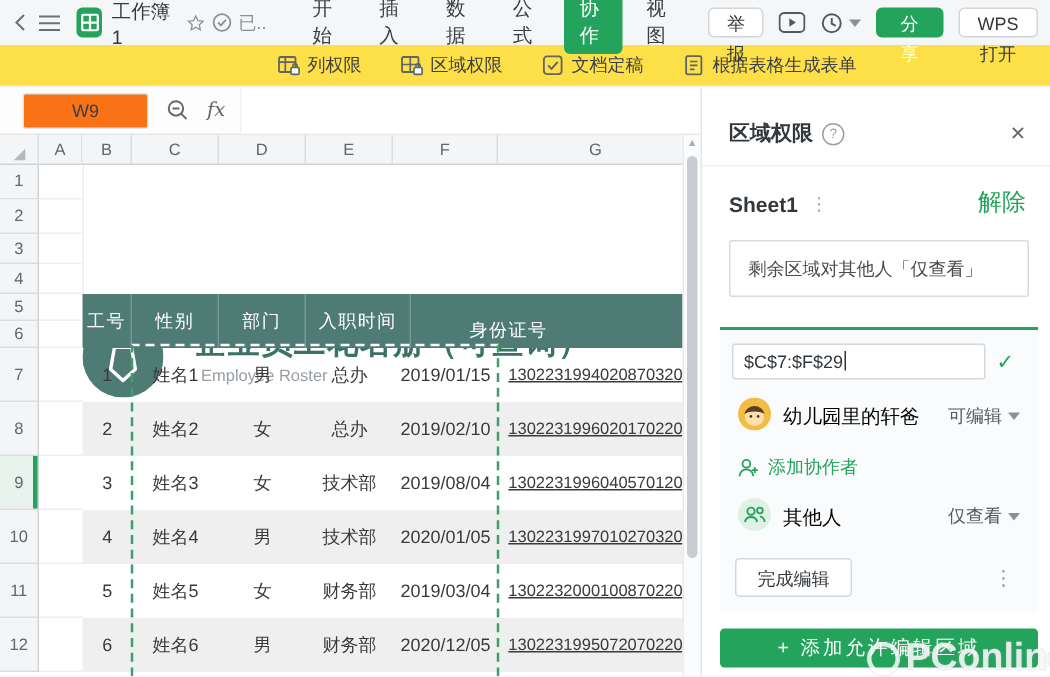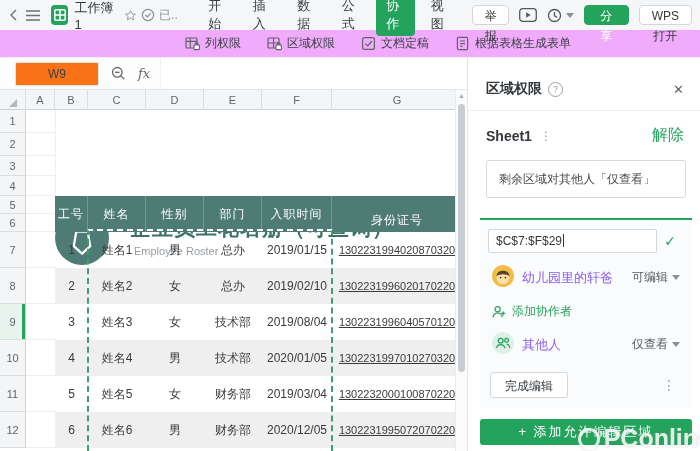--- a/index.html
+++ b/index.html
@@ -20,21 +20,21 @@
   #topbar-tabs{display:flex;align-items:center;margin-left:14px;}
   #topbar-tabs .tab{font-size:13px;color:#3a3f45;padding:3px 10px;margin:0 3px;border-radius:4px;cursor:default;}
   #topbar-tabs .tab.active{background:#23a35b;color:#fff;}
   #topbar-right{margin-left:auto;display:flex;align-items:center;margin-right:8px;}
   .tb-btn{height:20px;line-height:20px;border:1px solid #d2d6d9;background:#fff;border-radius:4px;
           padding:0 10px;font-size:12px;color:#33383d;margin-left:10px;}
   .tb-btn.green{background:#23a35b;border-color:#23a35b;color:#fff;padding:0 14px;}
   .tb-iconbtn{margin-left:10px;display:flex;align-items:center;color:#55595e;}
 
   
-  #ribbon{position:absolute;top:30px;left:0;width:700px;height:28px;background:#f0abfc;
+  #ribbon{position:absolute;top:30px;left:0;width:700px;height:28px;background:#fde047;
           border-bottom:1px solid #eef0f1;display:flex;align-items:center;padding-left:185px;box-sizing:border-box;z-index:4;}
   .ribbon-item{display:flex;align-items:center;margin-right:26px;color:#3d4146;font-size:12px;}
   .ribbon-item .ric{margin-right:5px;display:flex;align-items:center;}
 
   
   #formulabar{position:absolute;top:58px;left:0;width:467px;height:32px;background:#fdfdfd;
               border-bottom:1px solid #e4e6e8;display:flex;align-items:center;box-sizing:border-box;}
   #namebox{width:82px;height:22px;margin-left:15px;background:#f97316;border:1px solid #e0e3e6;border-radius:2px;
            text-align:center;line-height:22px;font-size:12px;color:#3a3f45;}
   #zoom-ic{margin-left:12px;display:flex;align-items:center;}
@@ -92,21 +92,21 @@
   #remove-link{margin-left:auto;color:#23a35b;font-size:16px;}
   #note-box{margin:14px 14px 0 18px;height:36px;border:1px solid #d8dbde;border-radius:2px;
             line-height:36px;padding-left:12px;font-size:12px;color:#4a4a4a;white-space:nowrap;overflow:hidden;}
   #card{margin:20px 8px 0 12px;background:#fafbfc;border-top:2px solid #23a35b;padding:9px 8px 8px 8px;}
   #range-row{display:flex;align-items:center;}
   #range-input{width:160px;height:22px;background:#fff;border:1px solid #d5d8db;border-radius:2px;
                line-height:22px;padding-left:7px;font-size:12px;color:#33383d;}
   .caret{display:inline-block;width:1px;height:13px;background:#333;vertical-align:-2px;margin-left:1px;}
   #range-ok{margin-left:auto;margin-right:8px;color:#23a35b;font-size:14px;font-weight:bold;}
   .p-row{display:flex;align-items:center;margin-top:12px;padding:0 4px;}
-  .p-name{font-size:13px;color:#8b5cf6;margin-left:8px;}
+  .p-name{font-size:13px;color:#000000;margin-left:8px;}
   .p-perm{margin-left:auto;font-size:12px;color:#55595e;}
   .dcaret{display:inline-block;width:0;height:0;border-left:4px solid transparent;border-right:4px solid transparent;
           border-top:5px solid #8b9096;margin-left:4px;vertical-align:1px;}
   #add-collab{display:flex;align-items:center;margin-top:13px;padding:0 4px;color:#23a35b;font-size:12px;}
   #add-collab span{margin-left:6px;}
   #finish-row{display:flex;align-items:center;margin-top:15px;padding:0 2px 2px 2px;}
   #finish-btn{height:26px;line-height:26px;padding:0 14px;background:#fff;border:1px solid #d5d8db;border-radius:3px;
               font-size:12px;color:#33383d;}
   #finish-row .kebab{margin-left:auto;margin-right:6px;font-size:14px;}
   #add-region-btn{margin:11px 8px 0 12px;height:26px;line-height:26px;background:#23a35b;border-radius:3px;
@@ -250,21 +250,20 @@
         <path d="M16.2 8.6h7.6l1 4.2h-9.6z" fill="none" stroke="#fff" stroke-width="1.7" stroke-linejoin="round"></path>
         <path d="M15.8 15.2h8.4l1.9 10.8-6.1 5.6-6.1-5.6z" fill="none" stroke="#fff" stroke-width="1.7" stroke-linejoin="round"></path>
       </svg>
     </div>
     <div id="sheet-title" style="color: rgb(59, 113, 103);">企业员工花名册（可查询）</div>
     <div id="sheet-sub">Employee Roster</div>
 
     <div id="rtable">
       <div id="rt-head" style="background: rgb(78, 123, 116);">
           <div class="th" style="width: 33px;">工号</div>
-          <div class="th" style="width: 58px;">姓名</div>
           <div class="th" style="width: 58px;">性别</div>
           <div class="th" style="width: 58px;">部门</div>
           <div class="th" style="width: 70px;">入职时间</div>
           <div class="th last" style="width: 130px;">身份证号</div>
         </div>
       <div id="rt-body">
           <div class="tr">
             <div class="td" style="width: 33px;">1</div>
             <div class="td" style="width: 58px;">姓名1</div>
             <div class="td" style="width: 58px;">男</div>

